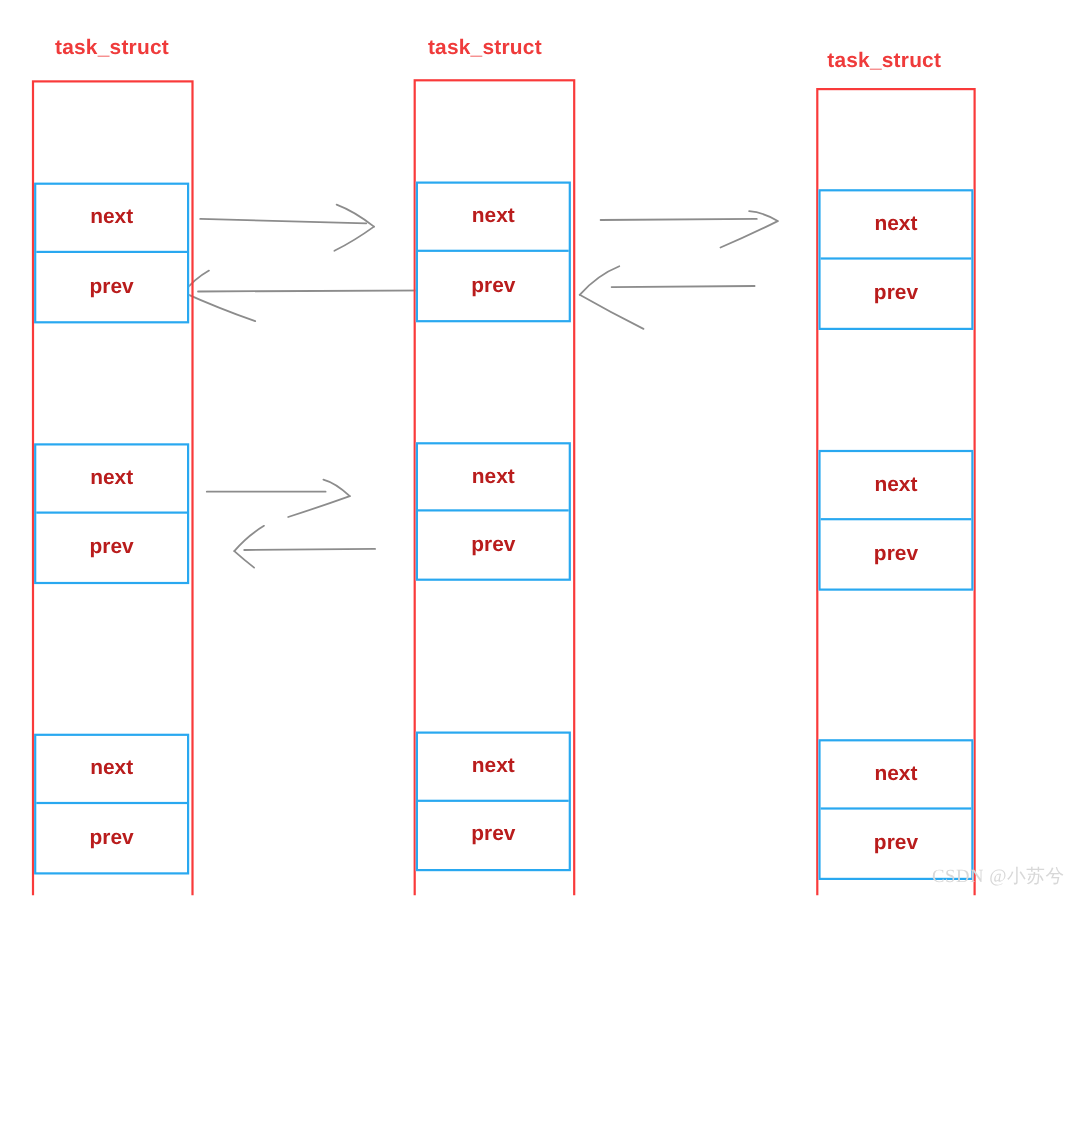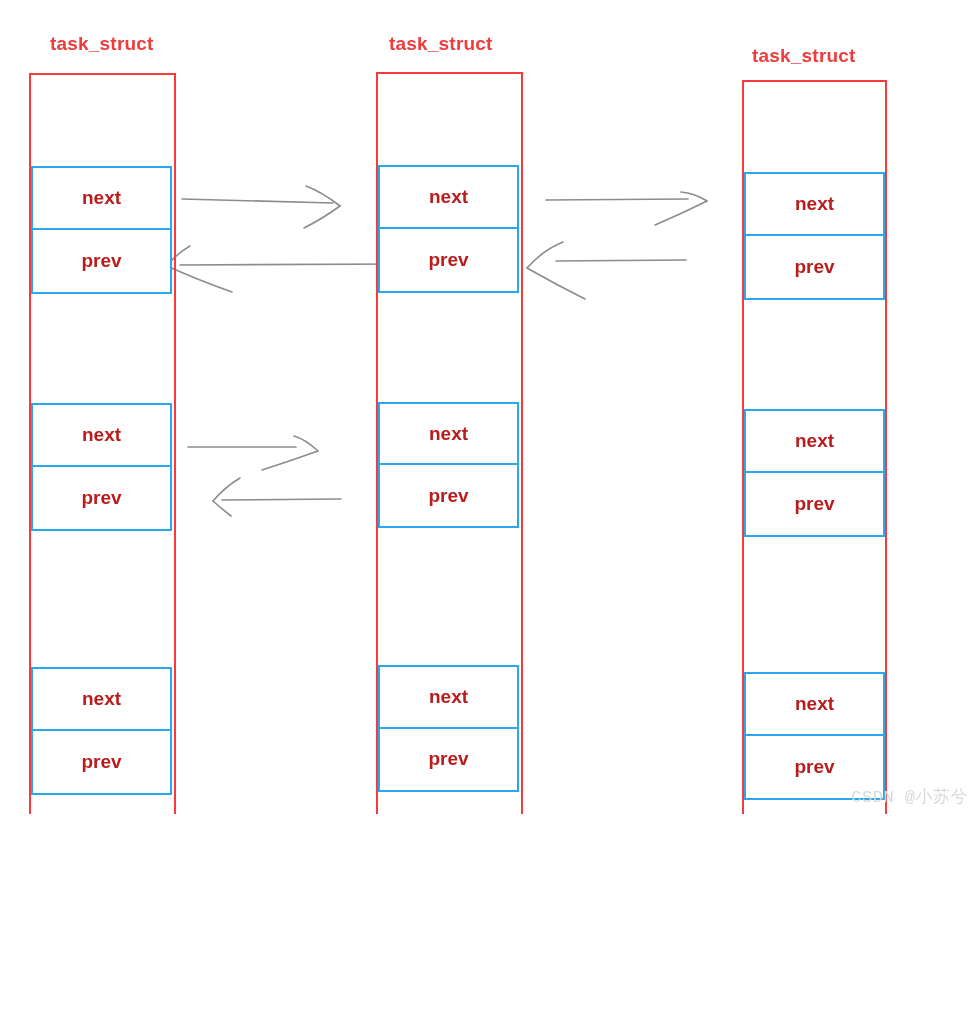--- a/index.html
+++ b/index.html
@@ -68,21 +68,21 @@
   }
   
   .watermark {
     position: absolute;
     right: 12px;
     bottom: 6px;
     color: #d8d8d8;
     font-size: 17px;
     letter-spacing: 0.5px;
     white-space: nowrap;
-    font-family: Liberation Mono, monospace;
+    font-family: Liberation Serif, serif;
   }
 </style>
 </head>
 <body>
 
 <div id="canvas">
 
   <svg id="arrows" viewBox="0 0 980 1031" xmlns="http://www.w3.org/2000/svg">
     <g fill="none" stroke="#8c8c8c" stroke-width="1.6" stroke-linecap="round" stroke-linejoin="round">
 

